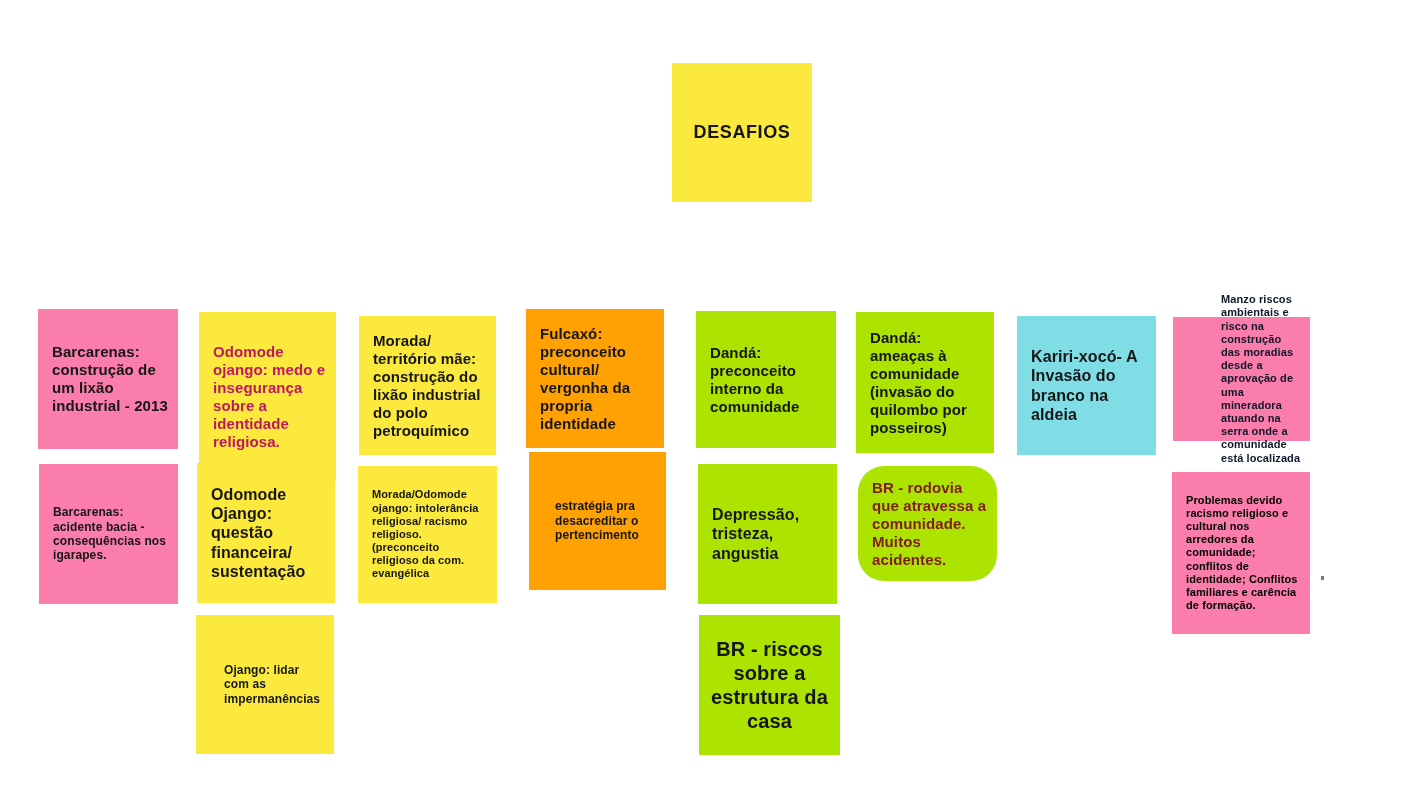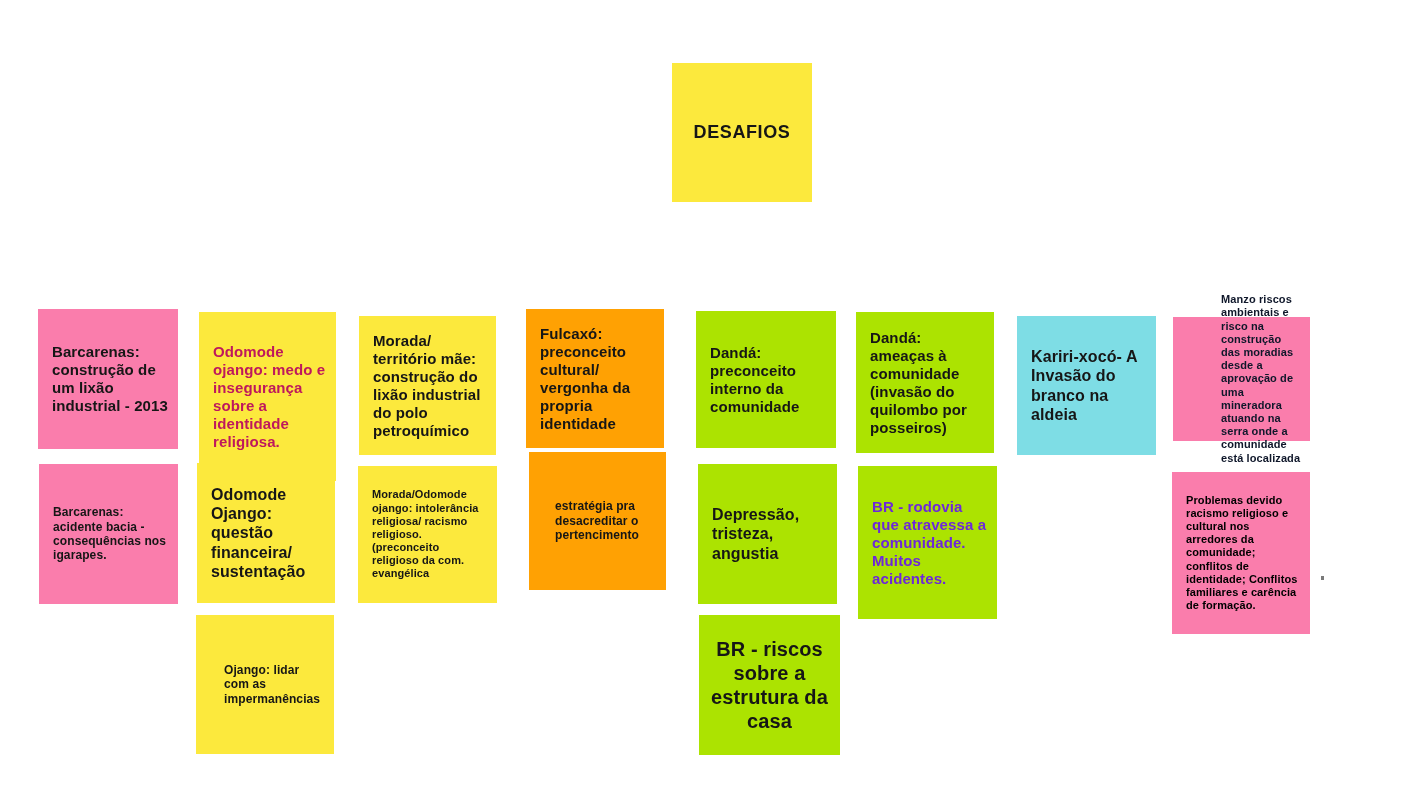--- a/index.html
+++ b/index.html
@@ -88,21 +88,21 @@
     </div>
     <div class="note align-left" style="left: 338px; top: 466px; width: 139px; height: 137px; background: rgb(252, 233, 61); color: rgb(22, 22, 22);">
       <span class="note-text" style="font-size: 11px;">Morada/Odomode ojango: intolerância religiosa/ racismo religioso. (preconceito religioso da com. evangélica</span>
     </div>
     <div class="note align-left" style="left: 509px; top: 452px; width: 137px; height: 138px; background: rgb(255, 161, 3); color: rgb(22, 22, 22); padding-left: 26px;">
       <span class="note-text" style="font-size: 12px;">estratégia pra desacreditar o pertencimento</span>
     </div>
     <div class="note align-left" style="left: 678px; top: 464px; width: 139px; height: 140px; background: rgb(172, 227, 1); color: rgb(22, 22, 22);">
       <span class="note-text" style="font-size: 16px;">Depressão, tristeza, angustia</span>
     </div>
-    <div class="note align-left" style="left: 838px; top: 466px; width: 139px; height: 153px; background: rgb(172, 227, 1); color: #6d28d9;">
+    <div class="note align-left" style="left: 838px; top: 466px; width: 139px; height: 115px; background: rgb(172, 227, 1); color: #7f1d1d; border-radius: 26px;">
       <span class="note-text" style="font-size: 15px;">BR - rodovia que atravessa a comunidade. Muitos acidentes.</span>
     </div>
     <div class="note align-left" style="left: 1152px; top: 472px; width: 138px; height: 162px; background: rgb(250, 125, 172); color: #000000;">
       <span class="note-text" style="font-size: 11px;">Problemas devido racismo religioso e cultural nos arredores da comunidade; conflitos de identidade; Conflitos familiares e carência de formação.</span>
     </div>
     <div class="note align-left" style="left: 176px; top: 615px; width: 138px; height: 139px; background: rgb(252, 233, 61); color: rgb(22, 22, 22); padding-left: 28px;">
       <span class="note-text" style="font-size: 12px;">Ojango: lidar com as impermanências</span>
     </div>
     <div class="note align-center" style="left: 679px; top: 615px; width: 141px; height: 140px; background: rgb(172, 227, 1); color: rgb(22, 22, 22);">
       <span class="note-text" style="font-size: 20px;">BR - riscos sobre a estrutura da casa</span>

